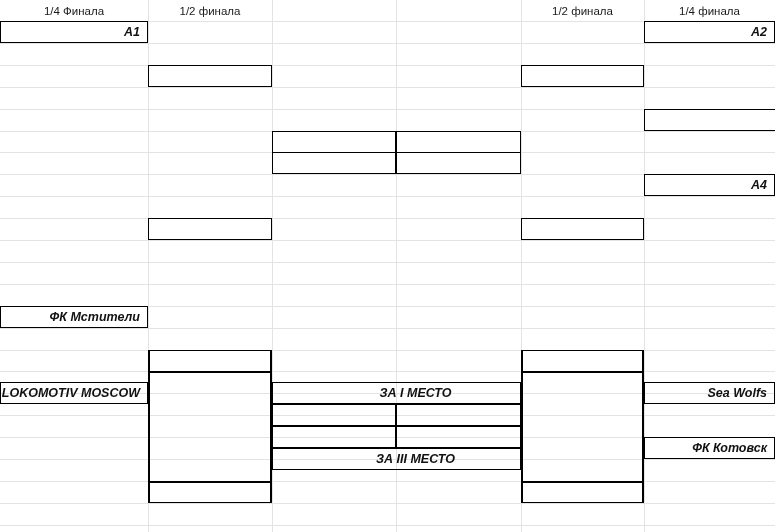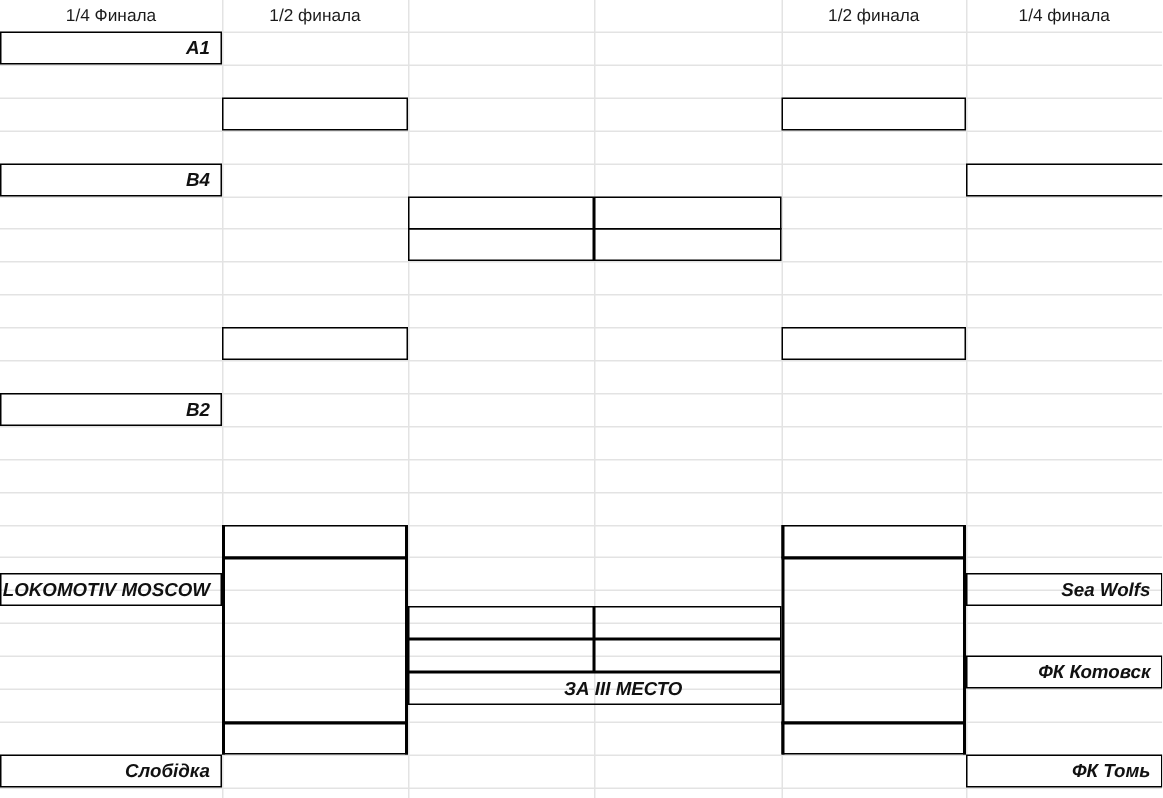--- a/index.html
+++ b/index.html
@@ -110,59 +110,59 @@
   <div class="gridline-v" style="left:396px"></div>
   <div class="gridline-v" style="left:521px"></div>
   <div class="gridline-v" style="left:644px"></div>
 
   <div class="hdr" style="left:0px;   width:148px">1/4 Финала</div>
   <div class="hdr" style="left:148px; width:124px">1/2 финала</div>
   <div class="hdr" style="left:521px; width:123px">1/2 финала</div>
   <div class="hdr" style="left:644px; width:131px">1/4 финала</div>
 
   <div class="box named right-al" style="left:0px; top:21px; width:148px; height:22px">A1</div>
-  <div class="box named right-al" style="left:0px; top:109px; width:148px; height:22px">B4</div>
-  <div class="box named right-al" style="left:0px; top:262px; width:148px; height:22px">B2</div>
 
+  <div class="box named right-al" style="left:644px; top:21px; width:131px; height:22px">A2</div>
   <div class="box named right-al" style="left:644px; top:109px; width:158px; height:22px">B3</div>
+  <div class="box named right-al" style="left:644px; top:174px; width:131px; height:22px">A4</div>
 
   <div class="box" style="left:148px; top:65px; width:124px; height:22px"></div>
   <div class="box" style="left:148px; top:218px; width:124px; height:22px"></div>
 
   <div class="box" style="left:521px; top:65px; width:123px; height:22px"></div>
   <div class="box" style="left:521px; top:218px; width:123px; height:22px"></div>
 
   <div class="box" style="left:272px; top:131px; width:124px; height:22px"></div>
   <div class="box" style="left:396px; top:131px; width:125px; height:22px"></div>
   <div class="box" style="left:272px; top:152px; width:124px; height:22px"></div>
   <div class="box" style="left:396px; top:152px; width:125px; height:22px"></div>
 
+  <div class="box named right-al" style="left:0px; top:306px; width:148px; height:22px">ФК Мстители</div>
   <div class="box named right-al" style="left:0px; top:382px; width:148px; height:22px">LOKOMOTIV MOSCOW</div>
-  <div class="box named right-al" style="left:0px; top:503px; width:148px; height:22px">Слобiдка</div>
 
   <div class="box named right-al" style="left:644px; top:382px; width:131px; height:22px">Sea Wolfs</div>
   <div class="box named right-al" style="left:644px; top:437px; width:131px; height:22px">ФК Котовск</div>
-  <div class="box named right-al" style="left:644px; top:503px; width:131px; height:22px">ФК Томь</div>
 
   <div class="box" style="left:148px; top:350px; width:124px; height:22px"></div>
   <div class="box" style="left:148px; top:481px; width:124px; height:22px"></div>
 
   <div class="box" style="left:521px; top:350px; width:123px; height:22px"></div>
   <div class="box" style="left:521px; top:481px; width:123px; height:22px"></div>
 
   <div class="conn" style="left:148px; top:350px; width:1.6px; height:153px"></div>
   <div class="conn" style="left:270.4px; top:350px; width:1.6px; height:153px"></div>
   <div class="conn" style="left:148px; top:371px; width:124px; height:1.6px"></div>
   <div class="conn" style="left:148px; top:481px; width:124px; height:1.6px"></div>
 
   <div class="conn" style="left:521px; top:350px; width:1.6px; height:153px"></div>
   <div class="conn" style="left:642.4px; top:350px; width:1.6px; height:153px"></div>
   <div class="conn" style="left:521px; top:371px; width:123px; height:1.6px"></div>
   <div class="conn" style="left:521px; top:481px; width:123px; height:1.6px"></div>
 
+  <div class="box named center-al" style="left:272px; top:382px; width:249px; height:22px">ЗА I МЕСТО</div>
 
   <div class="box" style="left:272px; top:404px; width:124px; height:22px"></div>
   <div class="box" style="left:396px; top:404px; width:125px; height:22px"></div>
 
   <div class="box" style="left:272px; top:426px; width:124px; height:22px"></div>
   <div class="box" style="left:396px; top:426px; width:125px; height:22px"></div>
 
   <div class="box named center-al" style="left:272px; top:448px; width:249px; height:22px">ЗА III МЕСТО</div>
 
 </div>

